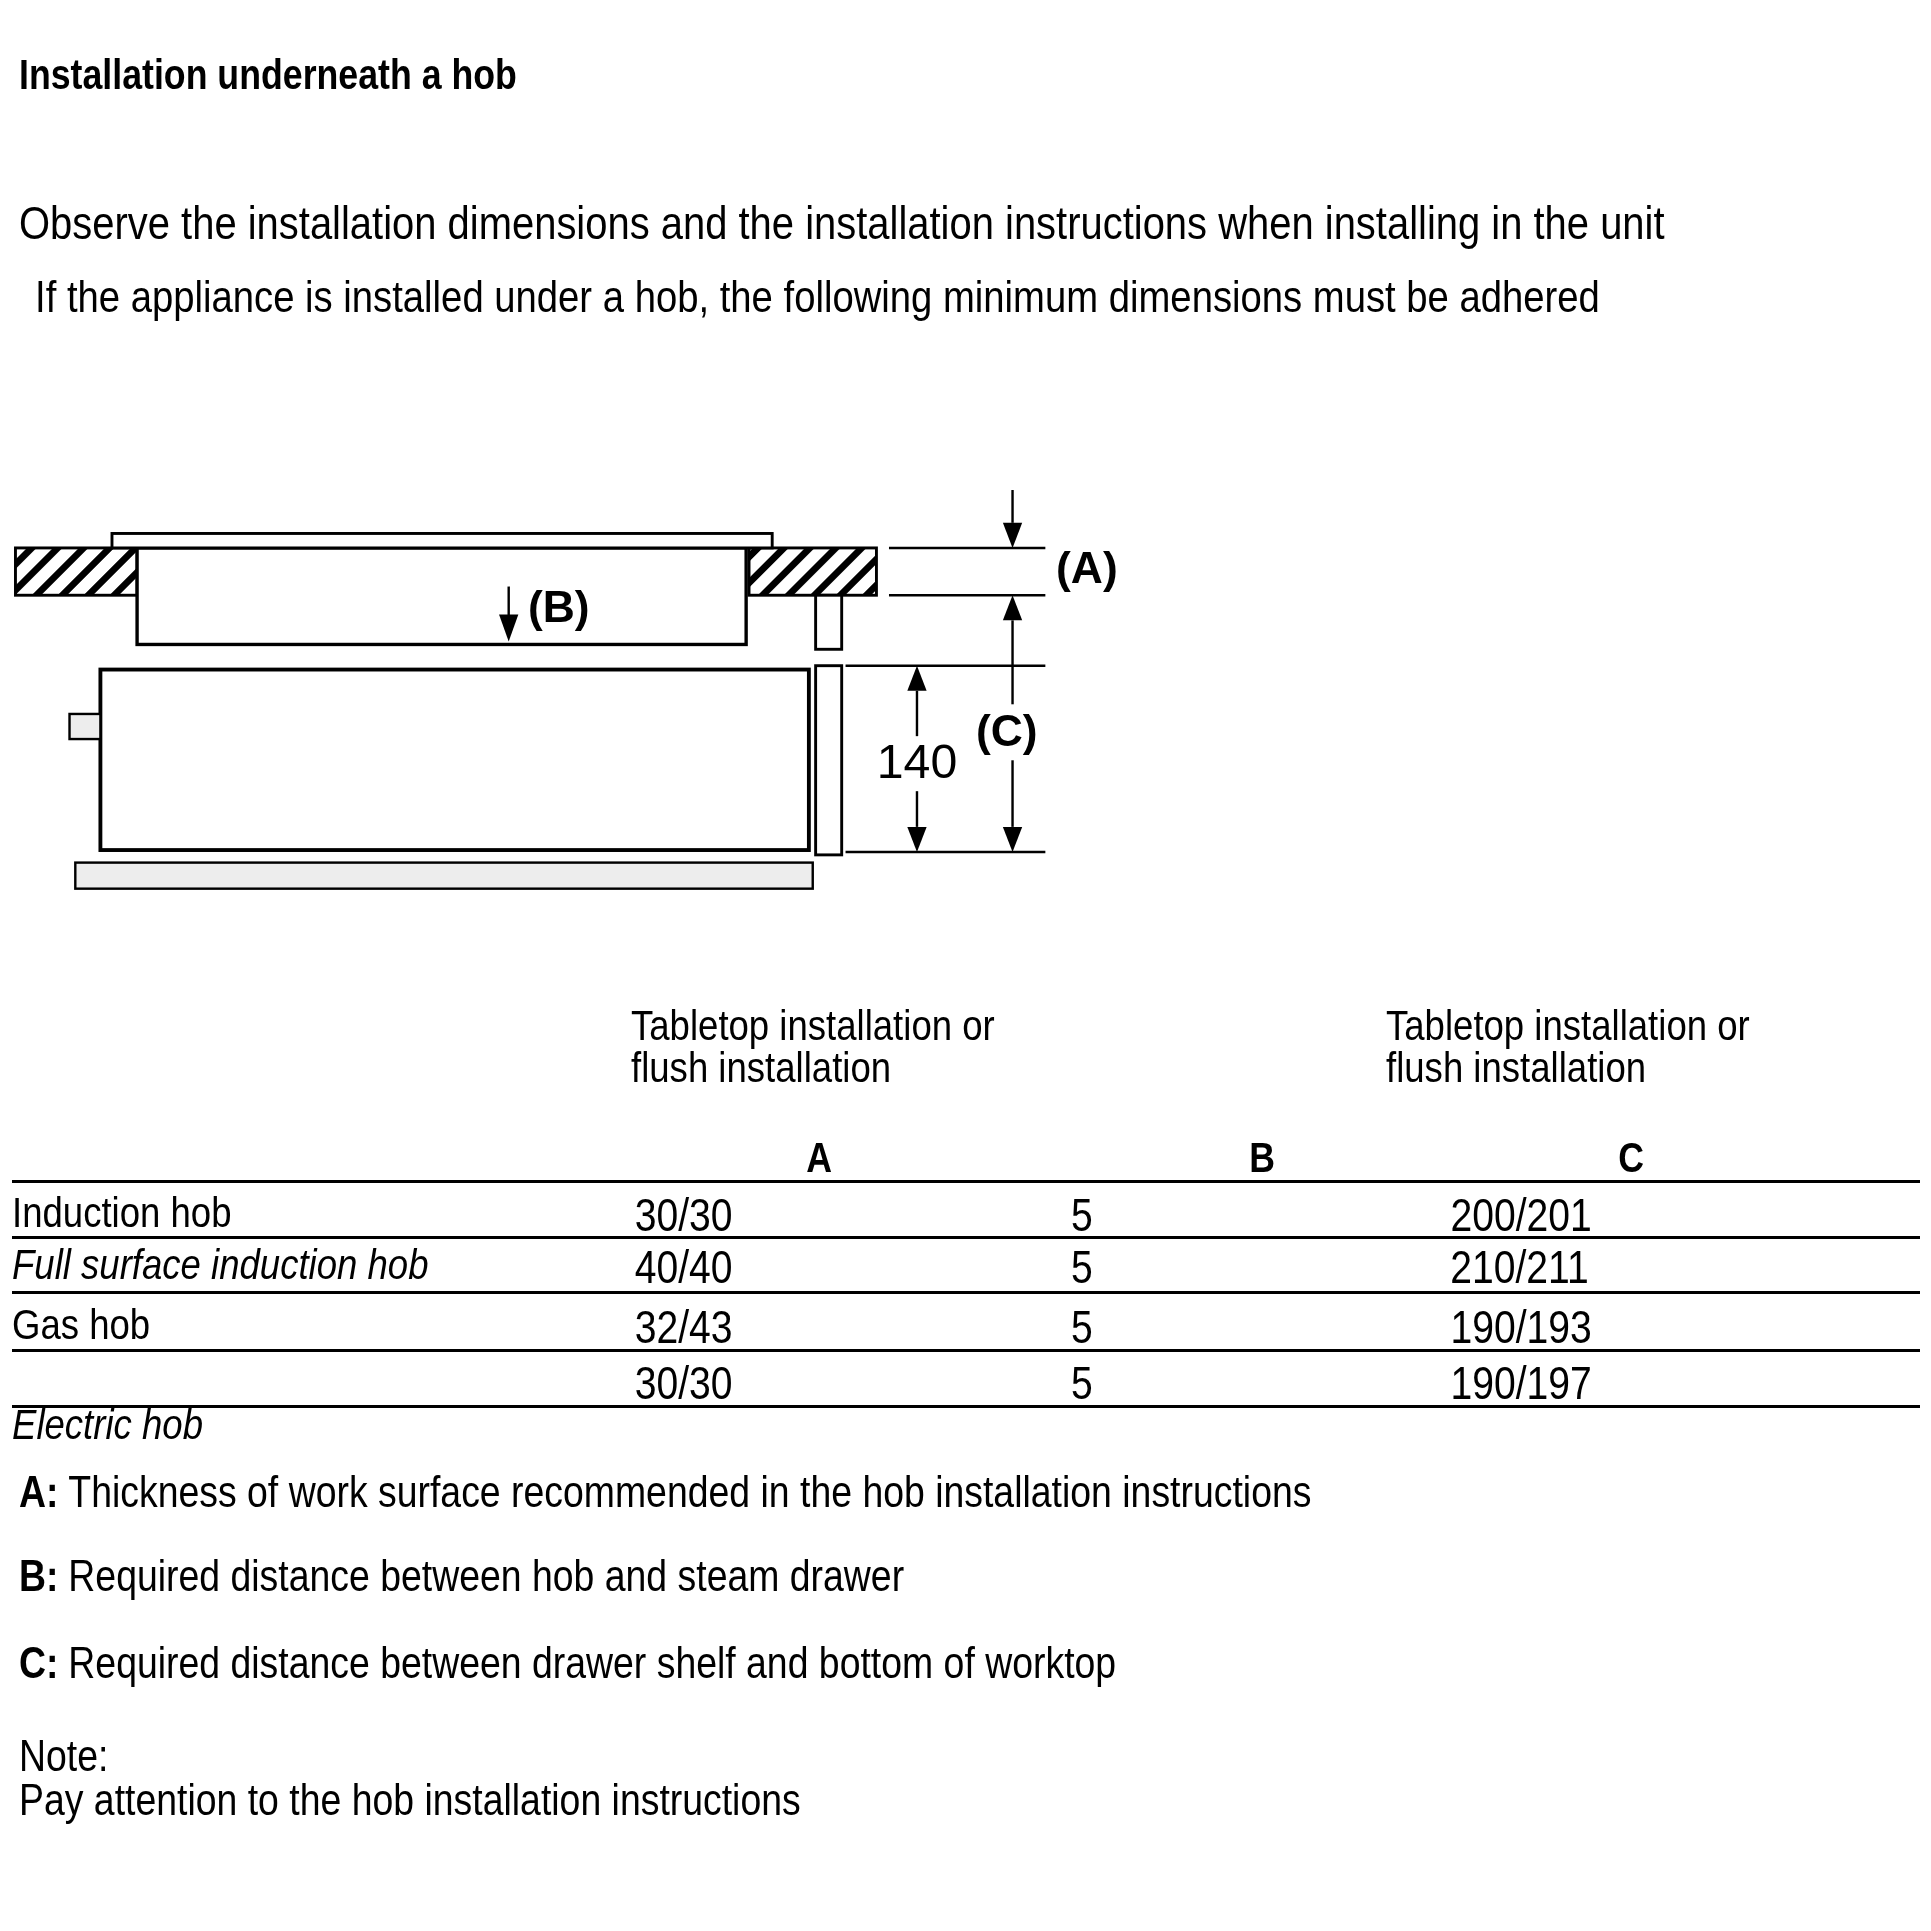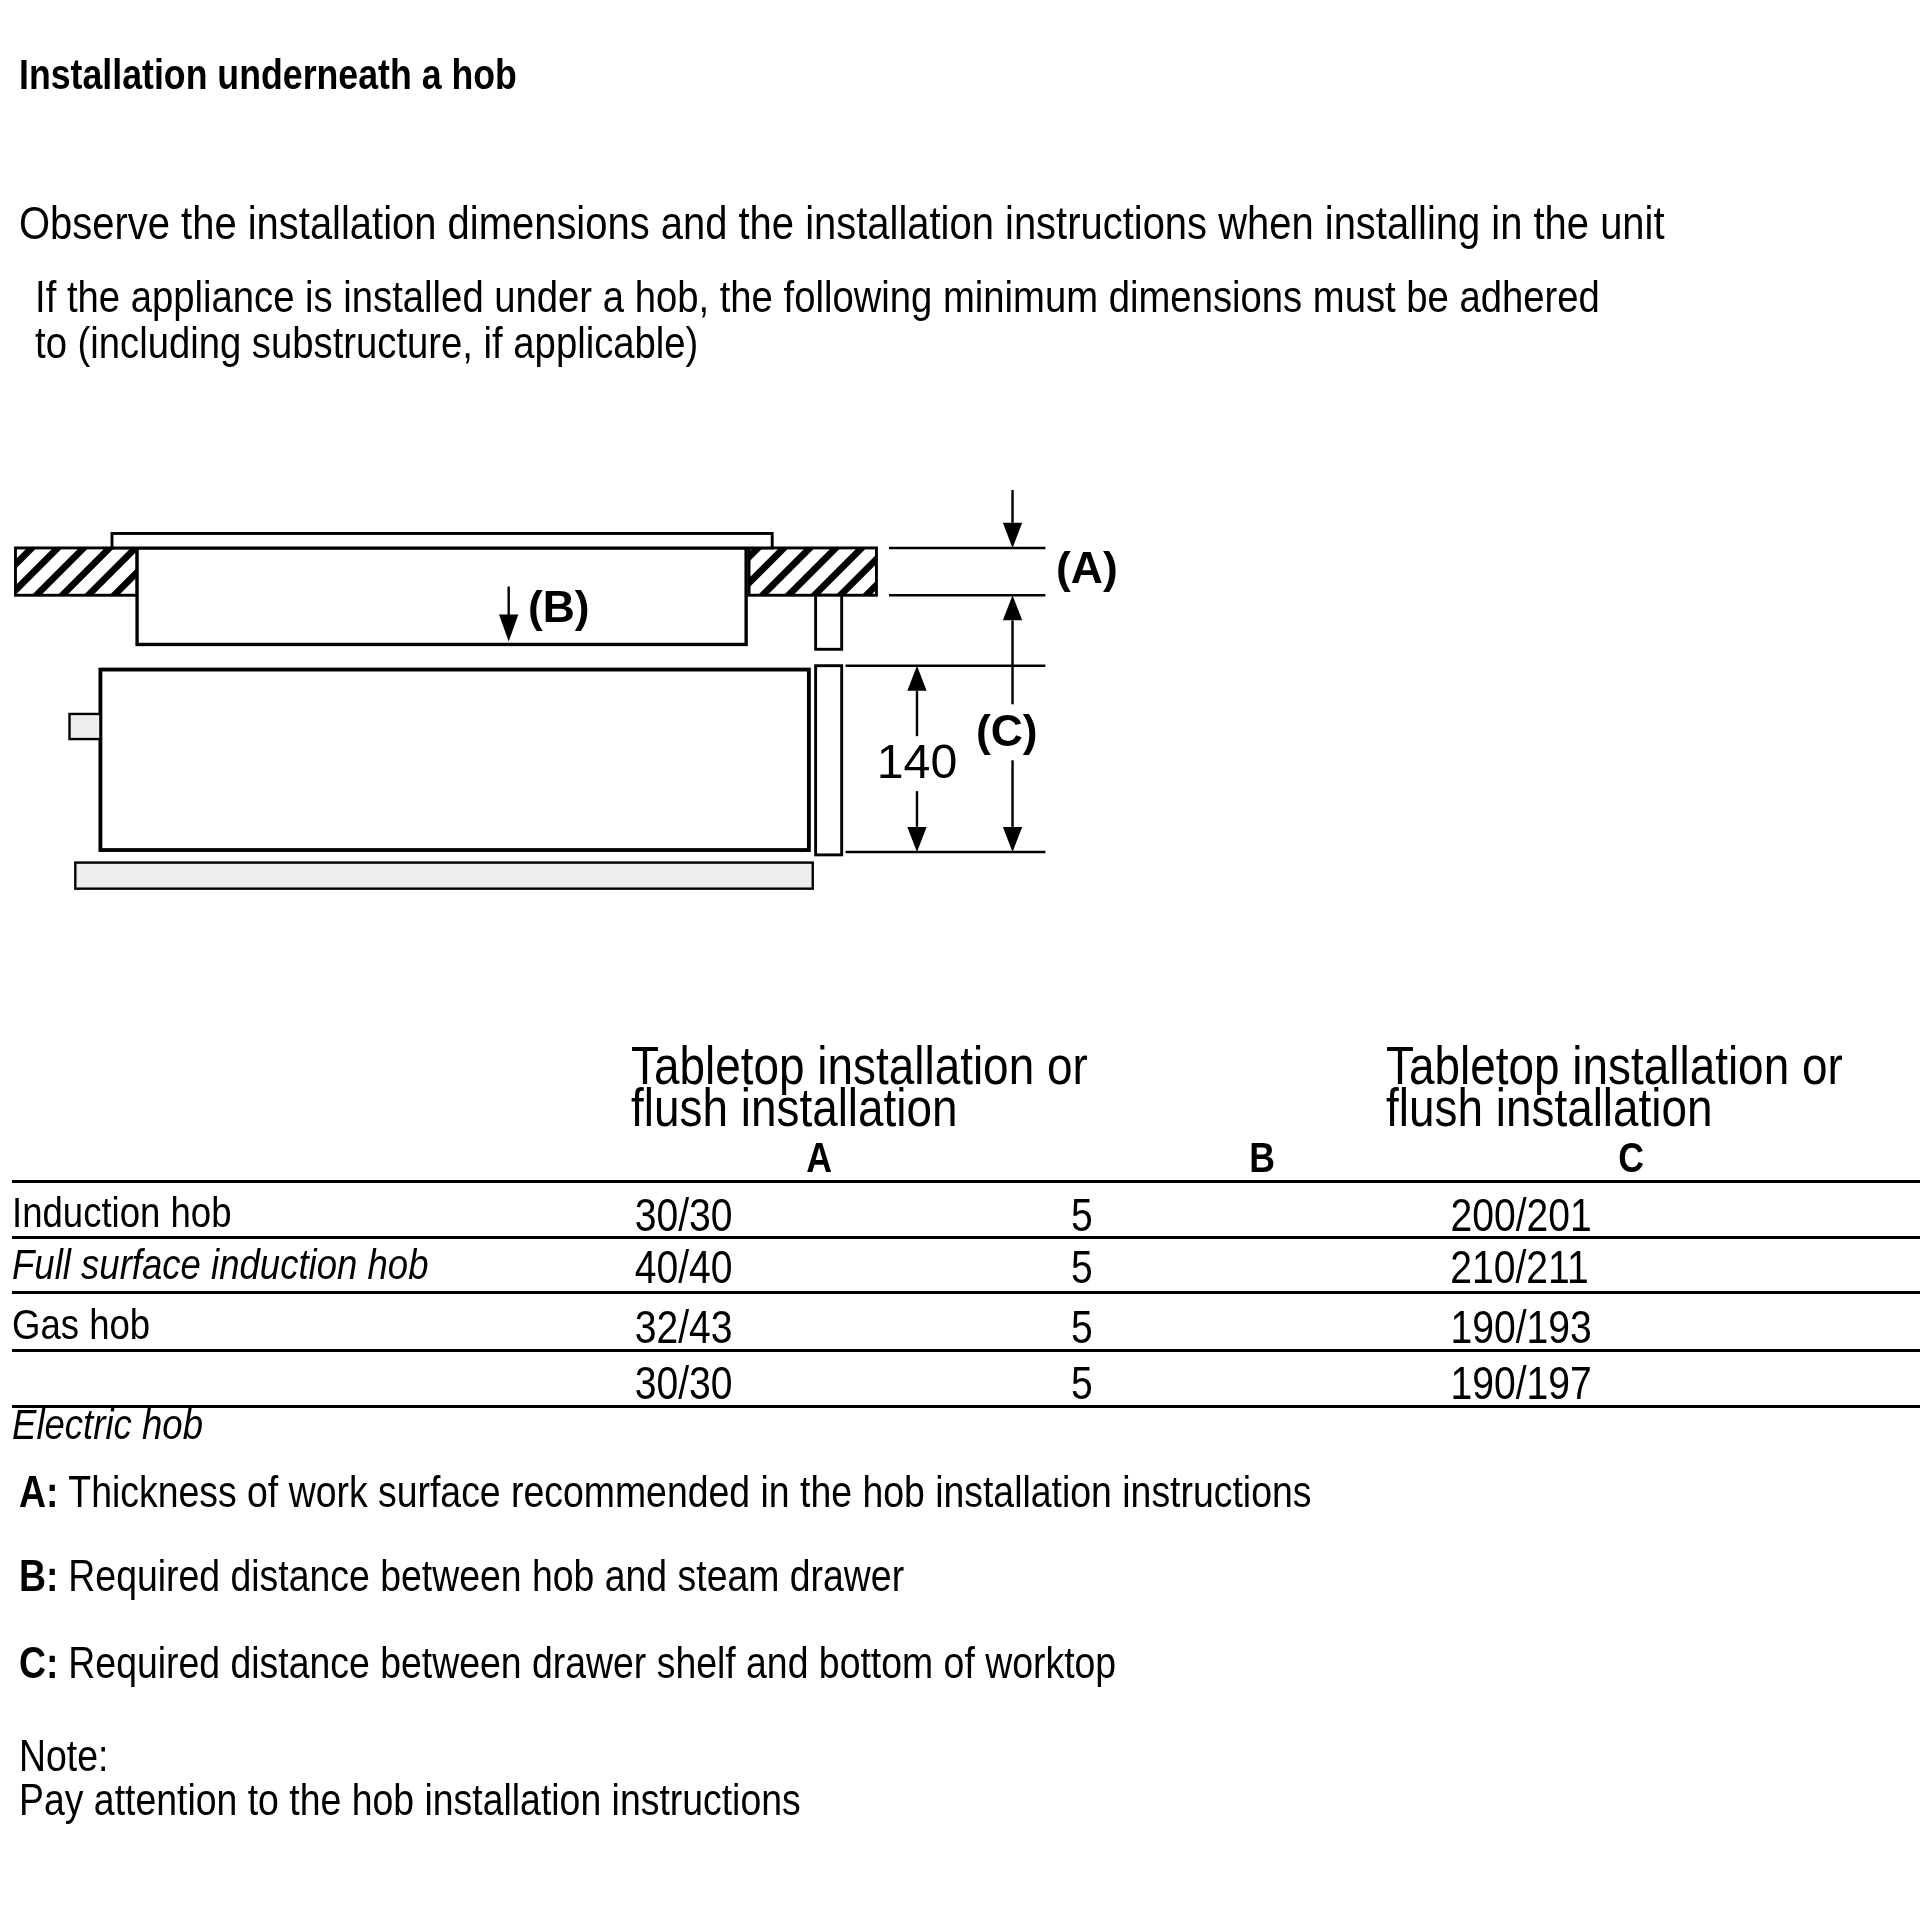--- a/index.html
+++ b/index.html
@@ -38,21 +38,21 @@
   .title {
     top: 51px; left: 19.3px;
     font-size: 42px; font-weight: bold;
   }
   .para1 { top: 158px; left: 19.3px; font-size: 47px; line-height: 46px; margin-top: 42px; }
   .para2 { top: 274px; left: 19.3px; font-size: 45px; line-height: 46px; margin-left: 16px; }
   .para2 .line { display: block; }
 
   
   .rule { position: absolute; left: 11.6px; width: 1908px; height: 2.9px; background: #000; }
-  .gh { font-size: 54px; line-height: 42px; margin-top: 40px; }
+  .gh { font-size: 43px; line-height: 42px; }
   .gh .line { display: block; }
   .gh1 { top: 1004px; left: 631px; }
   .gh2 { top: 1004px; left: 1386px; }
   .colletter { font-size: 42px; font-weight: bold; text-align: center; width: 386px; }
   .cell { font-size: 46px; text-align: left; width: 386px; }
   .rowlabel { font-size: 43px; left: 11.6px; text-align: right; }
   .colA { left: 626px; }
   .colB { left: 1069px; }
   .colC { left: 1438px; }
 
@@ -67,21 +67,20 @@
 </head>
 <body>
 
 <div class="page">
 
   <div class="abs title"><span class="cond">Installation underneath a hob</span></div>
 
   <div class="abs para1"><span class="cond">Observe the installation dimensions and the installation instructions when installing in the unit</span></div>
   <div class="abs para2">
     <span class="line"><span class="cond">If the appliance is installed under a hob, the following minimum dimensions must be adhered</span></span>
-    <span class="line"><span class="cond">to (including substructure, if applicable)</span></span>
   </div>
 
   <svg class="abs" style="left:0; top:463px;" width="1139" height="444" viewBox="0 0 1180 460">
     <defs>
       <pattern id="hatch" patternUnits="userSpaceOnUse" width="19" height="19" patternTransform="rotate(45)">
         <rect width="19" height="19" fill="#ffffff"></rect>
         <line x1="9.5" y1="0" x2="9.5" y2="19" stroke="#000000" stroke-width="7"></line>
       </pattern>
     </defs>
 

